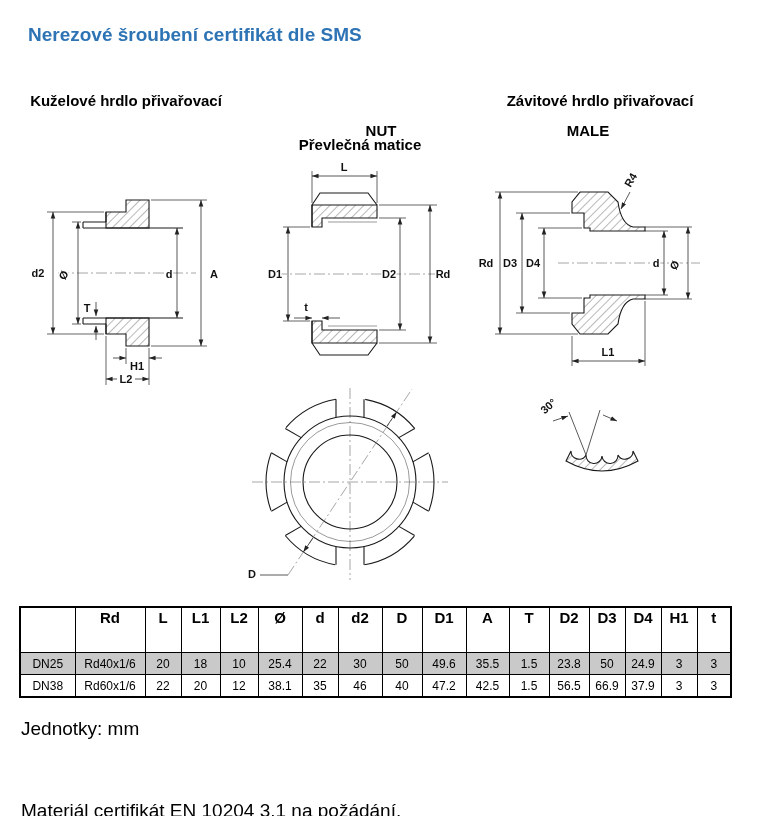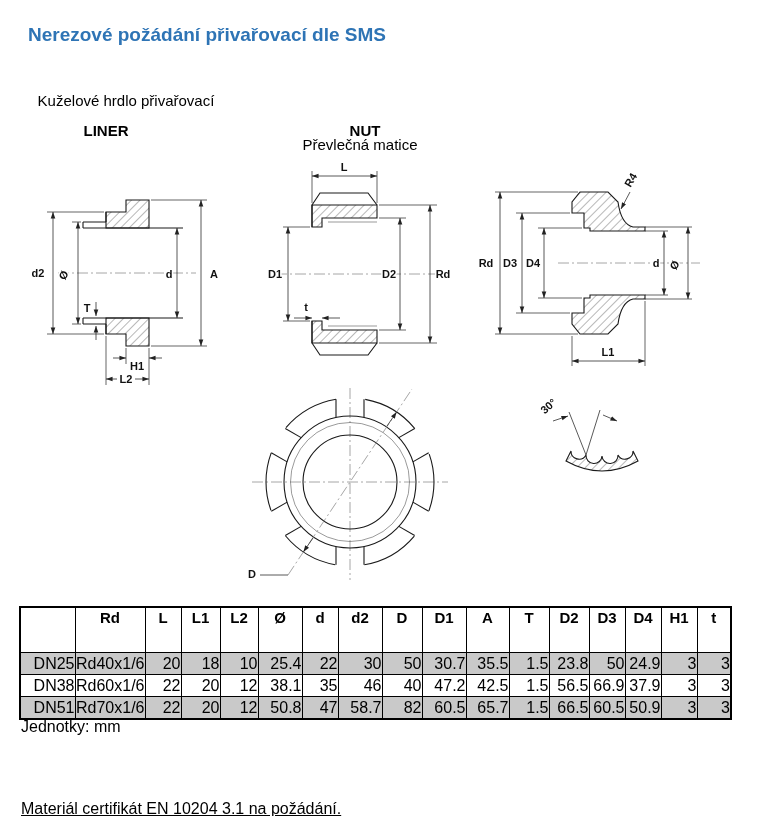--- a/index.html
+++ b/index.html
@@ -1,51 +1,52 @@
 <!DOCTYPE html>
 <html style="--accent: #2e74b5; --shade: #c9c9c9;"><head>
 <meta charset="utf-8">
 <style>
   html,body{margin:0;padding:0;background:#fff;}
   body{width:764px;height:816px;overflow:hidden;font-family:"Liberation Sans",sans-serif;color:#000;}
   .page{position:relative;width:764px;height:816px;background:#fff;}
   .title{position:absolute;left:28px;top:24px;font-size:19px;font-weight:600;color:var(--accent,#2e74b5);}
-  .fig-head{position:absolute;top:92px;font-size:15px;font-weight:400;text-align:center;}
+  .fig-head{position:absolute;top:92px;font-size:15px;font-weight:700;text-align:center;}
   .fig-sub{position:absolute;top:122px;font-size:15px;font-weight:600;text-align:center;}
-  .note{position:absolute;left:21px;font-size:16px;}
+  .note{position:absolute;left:21px;font-size:19px;}
   .note.units{top:718px;}
   .note.material{top:800px;text-decoration:underline;}
   svg.drawings{position:absolute;left:0;top:0;}
   svg text{font-family:"Liberation Sans",sans-serif;font-size:11px;font-weight:bold;fill:#111;
            paint-order:stroke;stroke:#fff;stroke-width:3px;stroke-linejoin:round;}
   .outline{stroke:#1a1a1a;stroke-width:1.1;fill:none;}
   .hatched{stroke:#1a1a1a;stroke-width:1.1;fill:url(#hatch);}
   .dim{stroke:#222;stroke-width:0.75;fill:none;}
   .ext{stroke:#222;stroke-width:0.7;fill:none;}
   .thin{stroke:#555;stroke-width:0.6;fill:none;}
   .cl{stroke:#888;stroke-width:0.75;fill:none;stroke-dasharray:11 3 2 3;}
   table.spec{position:absolute;left:19px;top:606px;width:711px;border-collapse:collapse;table-layout:fixed;
              border:2px solid #000;font-family:"Liberation Sans",sans-serif;}
   table.spec th,table.spec td{border:1px solid #000;text-align:center;padding:0;overflow:hidden;white-space:nowrap;}
   table.spec th{height:43px;font-size:15px;font-weight:bold;vertical-align:top;padding-top:1px;}
-  table.spec td{height:21px;font-size:16px;vertical-align:middle;text-align:right;}
+  table.spec td{height:21px;font-size:12px;vertical-align:middle;}
   tr.shaded td{background:var(--shade,#c9c9c9);}
 </style>
 </head>
 <body>
 
 <div class="page">
 
-  <div class="title">Nerezové požádání přivařovací dle SMS</div>
+  <div class="title">Nerezové šroubení certifikát dle SMS</div>
 
   <div class="fig-head" style="left:21px;width:210px;">Kuželové hrdlo přivařovací</div>
   <div class="fig-head" style="left:255px;width:210px;margin-top:44px;">Převlečná matice</div>
-
-  <div class="fig-sub" style="left:26px;width:160px;">LINER</div>
-  <div class="fig-sub" style="left:260px;width:210px;">NUT</div>
+  <div class="fig-head" style="left:495px;width:210px;">Závitové hrdlo přivařovací</div>
+
+  <div class="fig-sub" style="left:276px;width:210px;">NUT</div>
+  <div class="fig-sub" style="left:483px;width:210px;">MALE</div>
 
   <svg class="drawings" width="764" height="816" viewBox="0 0 764 816">
     <defs>
       <pattern id="hatch" width="6" height="6" patternUnits="userSpaceOnUse" patternTransform="rotate(45)">
         <line x1="0" y1="0" x2="0" y2="6" stroke="#333" stroke-width="0.7"></line>
       </pattern>
       <marker id="arr" viewBox="0 0 10 8" refX="10" refY="4" markerWidth="9" markerHeight="7" orient="auto-start-reverse">
         <path d="M0,0.5 L10,4 L0,7.5 Z" fill="#222"></path>
       </marker>
       <g id="slotw">
@@ -248,21 +249,21 @@
         <tr class="shaded">
           <td>DN25</td>
           <td>Rd40x1/6</td>
           <td>20</td>
           <td>18</td>
           <td>10</td>
           <td>25.4</td>
           <td>22</td>
           <td>30</td>
           <td>50</td>
-          <td>30.7</td>
+          <td>49.6</td>
           <td>35.5</td>
           <td>1.5</td>
           <td>23.8</td>
           <td>50</td>
           <td>24.9</td>
           <td>3</td>
           <td>3</td>
         </tr>
         <tr>
           <td>DN38</td>
@@ -276,38 +277,19 @@
           <td>40</td>
           <td>47.2</td>
           <td>42.5</td>
           <td>1.5</td>
           <td>56.5</td>
           <td>66.9</td>
           <td>37.9</td>
           <td>3</td>
           <td>3</td>
         </tr>
-        <tr class="shaded">
-          <td>DN51</td>
-          <td>Rd70x1/6</td>
-          <td>22</td>
-          <td>20</td>
-          <td>12</td>
-          <td>50.8</td>
-          <td>47</td>
-          <td>58.7</td>
-          <td>82</td>
-          <td>60.5</td>
-          <td>65.7</td>
-          <td>1.5</td>
-          <td>66.5</td>
-          <td>60.5</td>
-          <td>50.9</td>
-          <td>3</td>
-          <td>3</td>
-        </tr>
       </tbody>
   </table>
 
   <div class="note units">Jednotky: mm</div>
   <div class="note material">Materiál certifikát EN 10204 3.1 na požádání.</div>
 
 </div>
 
 </body></html>

